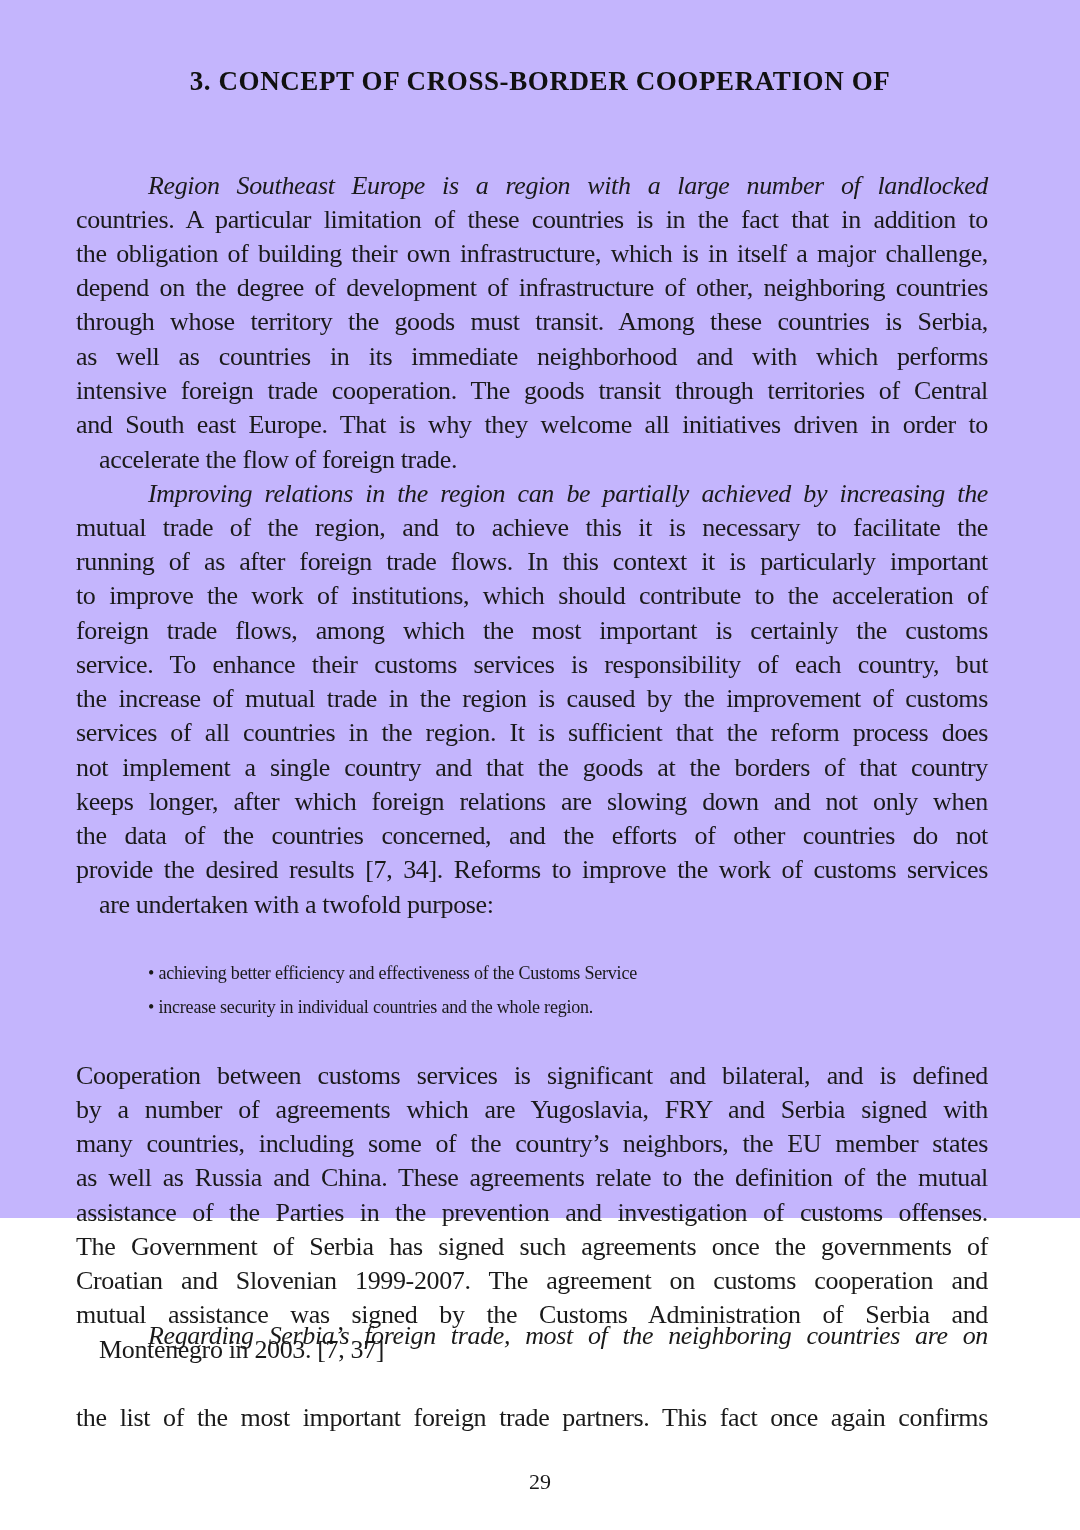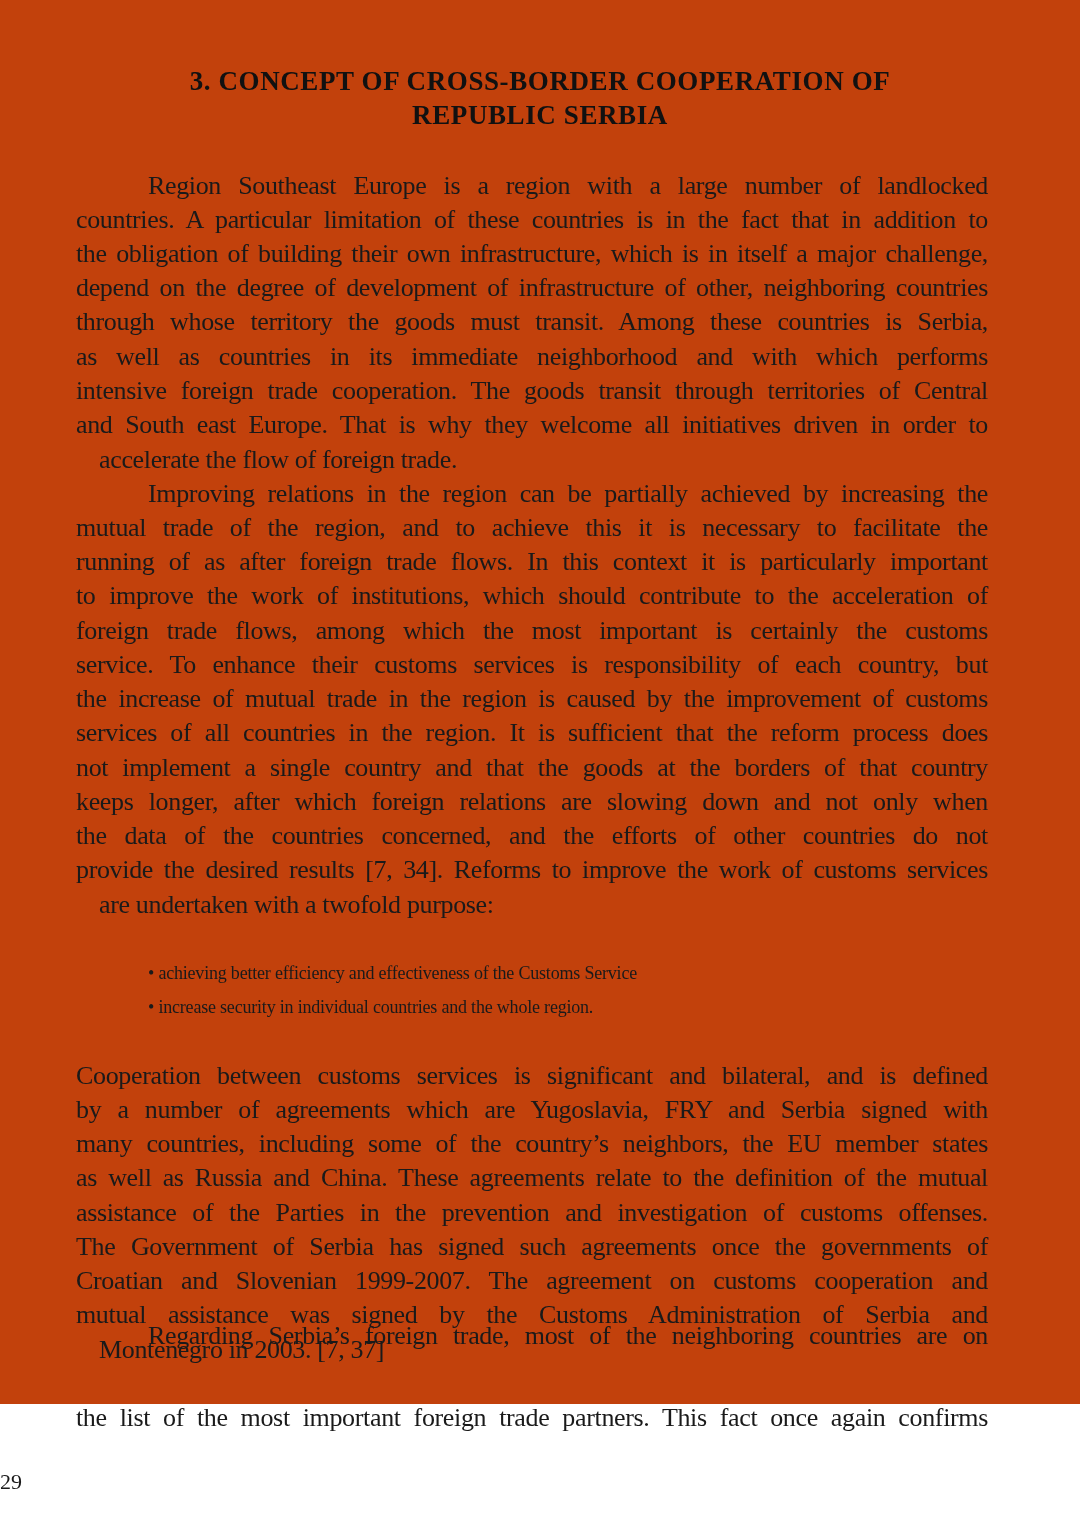--- a/index.html
+++ b/index.html
@@ -1,51 +1,50 @@
 <!DOCTYPE html>
 <html><head>
   <meta charset="utf-8">
   <style>
     html, body { margin: 0; padding: 0; background: #ffffff; }
     body { width: 1080px; height: 1530px; position: relative; overflow: hidden; }
     .page {
-      position: absolute; left: 0; top: 0; width: 1080px; height: 1404px;
-      background: #c2410c; color: #1a1a1a;
+      position: absolute; left: 0; top: 0; width: 1080px; height: 1218px;
+      background: #c4b5fd; color: #1a1a1a;
       font-family: "Liberation Serif", "DejaVu Serif", serif;
     }
     .heading {
       position: absolute; left: 0; width: 1080px; text-align: center;
       font-weight: bold; font-size: 27px; letter-spacing: 0.6px; color: #111;
       line-height: 34px;
     }
     .h1 { top: 64px; }
     .h2 { top: 98px; }
     .line {
       position: absolute; left: 76px; width: 912px;
       font-size: 26px; line-height: 30px; height: 30px; white-space: nowrap;
       text-align: justify; text-align-last: justify;
       letter-spacing: -0.35px;
     }
     .line.last { text-align-last: left; margin-left: 23px; }
-    .line.indent { left: 148px; width: 840px; }
+    .line.indent { left: 148px; width: 840px; font-style: italic; }
     .bullet {
       position: absolute; left: 148px; font-size: 18px; line-height: 30px;
       white-space: nowrap; letter-spacing: -0.2px;
     }
     .pagenum {
-      position: absolute; top: 1469px; left: 0; width: 1080px; 
+      position: absolute; top: 1469px; left: 0; width: 1080px; text-align: center;
       font-size: 22px; line-height: 26px;
     }
   </style>
 </head>
 <body>
 
 <div class="page">
   <div class="heading h1">3. CONCEPT OF CROSS-BORDER COOPERATION OF</div>
-  <div class="heading h2">REPUBLIC SERBIA</div>
 
   <div>
     <div class="line indent" style="top:171px">Region Southeast Europe is a region with a large number of landlocked</div>
     <div class="line" style="top:205px">countries. A particular limitation of these countries is in the fact that in addition to</div>
     <div class="line" style="top:239px">the obligation of building their own infrastructure, which is in itself a major challenge,</div>
     <div class="line" style="top:273px">depend on the degree of development of infrastructure of other, neighboring countries</div>
     <div class="line" style="top:307px">through whose territory the goods must transit. Among these countries is Serbia,</div>
     <div class="line" style="top:342px">as well as countries in its immediate neighborhood and with which performs</div>
     <div class="line" style="top:376px">intensive foreign trade cooperation. The goods transit through territories of Central</div>
     <div class="line" style="top:410px">and South east Europe. That is why they welcome all initiatives driven in order to</div>

